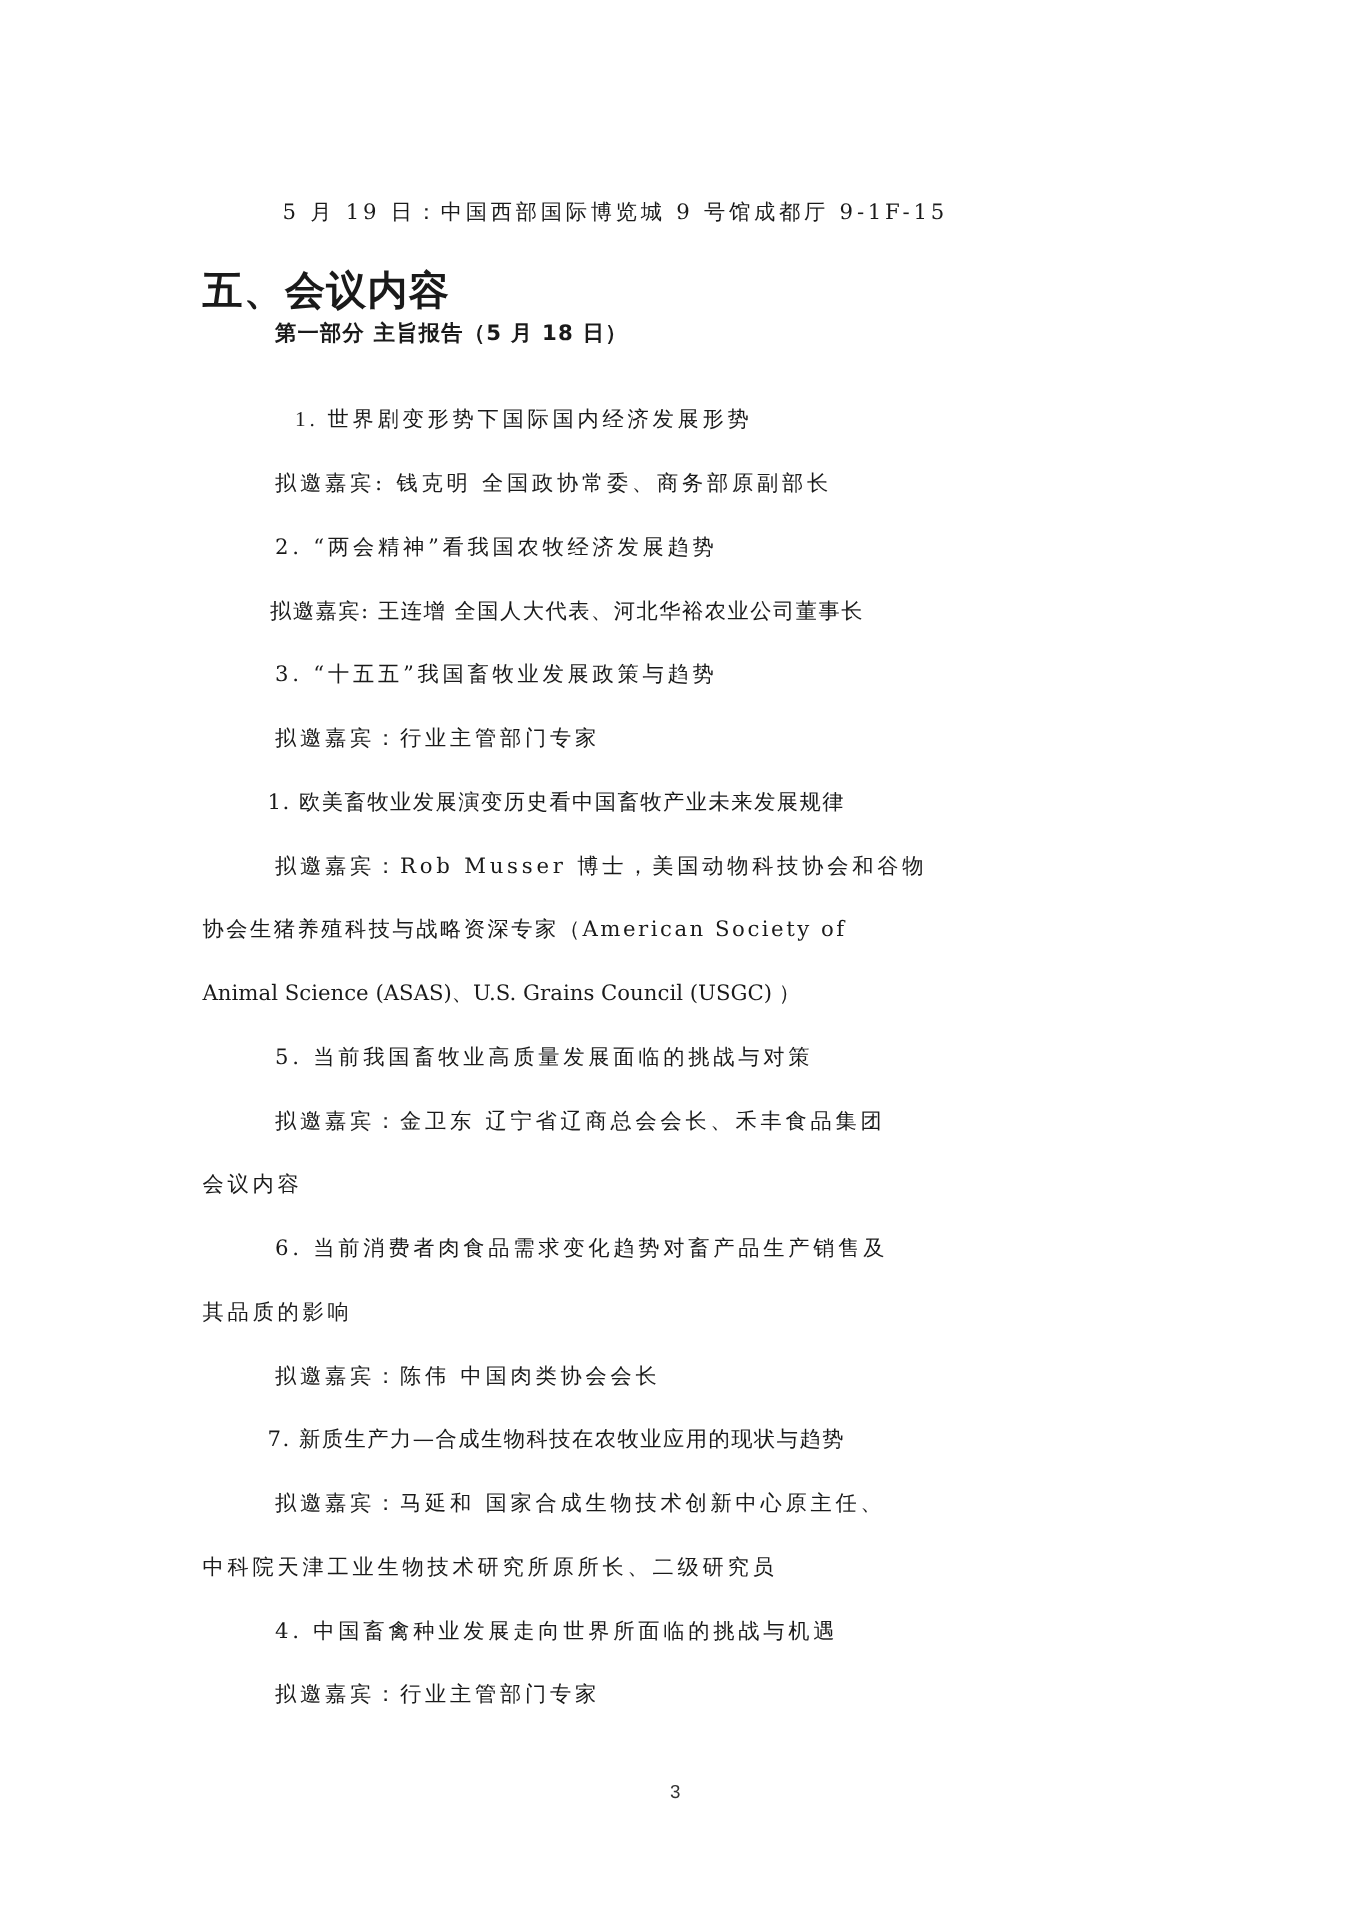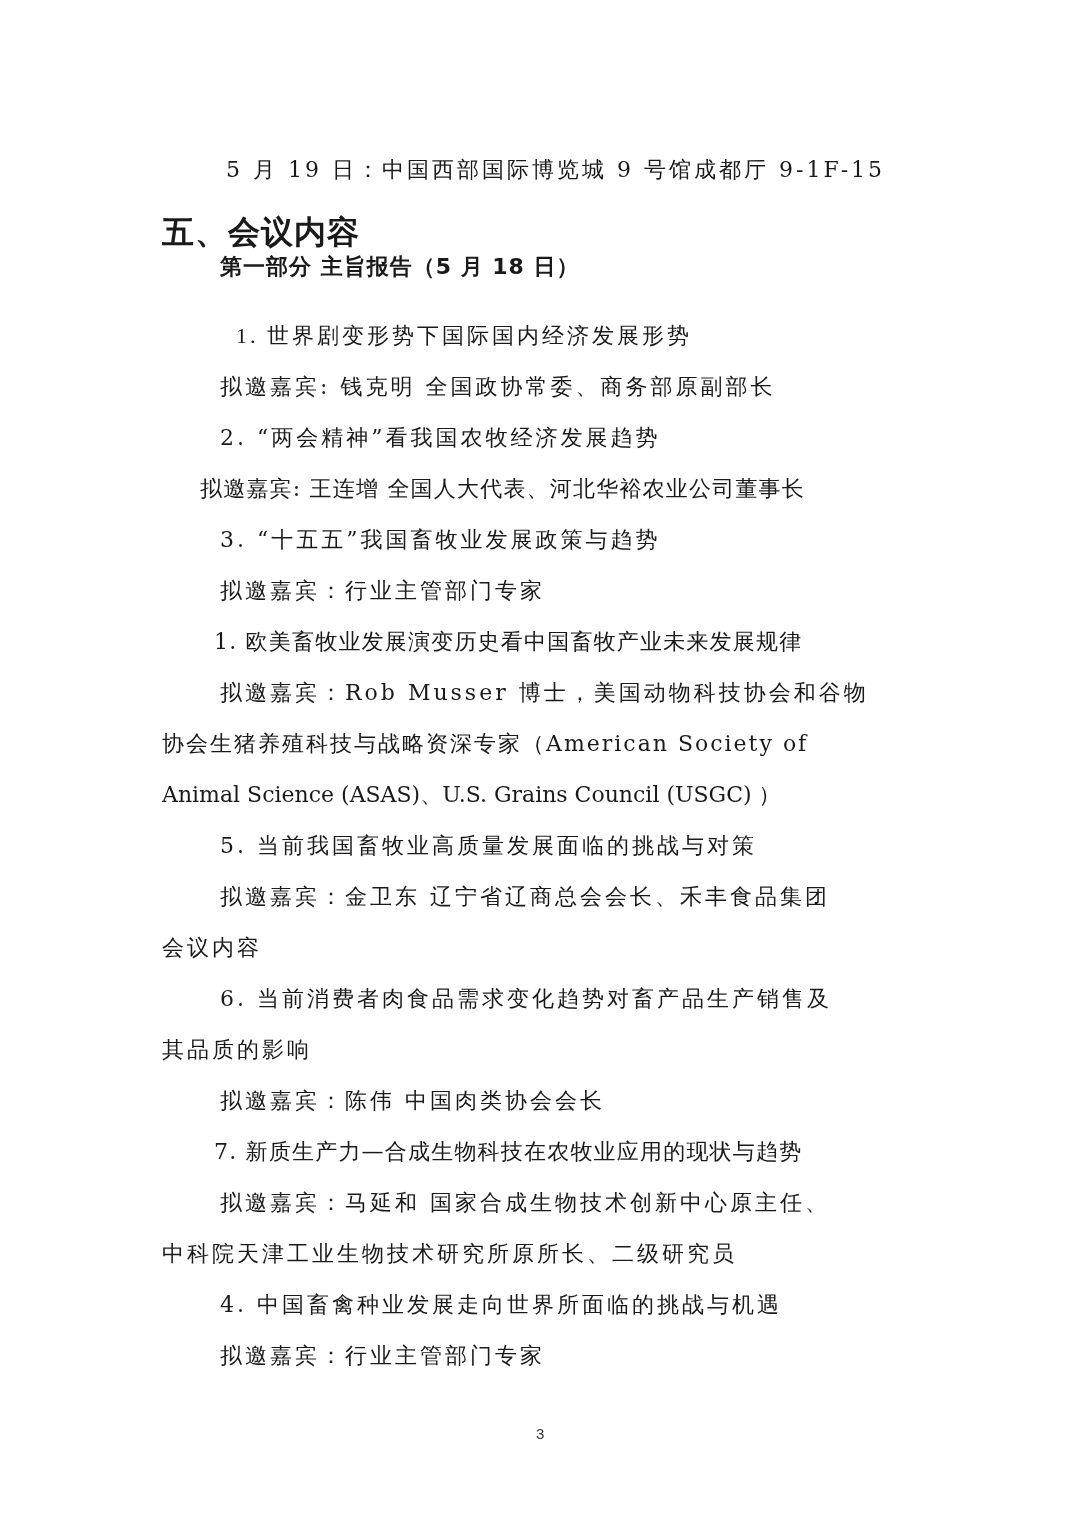--- a/index.html
+++ b/index.html
@@ -3,21 +3,21 @@
   <meta charset="utf-8">
   <style>
     html, body { margin: 0; padding: 0; background: #ffffff; }
     body {
       width: 1080px; height: 1527px; position: relative; overflow: hidden;
       font-family: "DejaVu Serif", "Liberation Serif", serif;
       color: #1a1a1a;
     }
     .line {
       position: absolute; white-space: nowrap;
-      font-size: 22px; line-height: 30px;
+      font-size: 17px; line-height: 30px;
       letter-spacing: 3px;
     }
     .line.tight { letter-spacing: 1.2px; }
     .bold { font-weight: bold; font-family: "DejaVu Sans", "Liberation Sans", sans-serif; }
     .section-heading { font-size: 32px; letter-spacing: 1px; }
     .page-num {
       position: absolute; left: 536px; top: 1425px;
       font-family: "Liberation Sans", sans-serif; font-size: 15px; color: #333;
     }
   </style>
@@ -27,21 +27,21 @@
 <div>
   <div class="line" style="left:226px;top:155px;">5 月 19 日：中国西部国际博览城 9 号馆成都厅 9-1F-15</div>
 
   <div class="line bold section-heading" style="left:162px;top:217px;">五、会议内容</div>
   <div class="line bold" style="left:220px;top:252px;letter-spacing:1px;">第一部分 主旨报告（5 月 18 日）</div>
 
   <div class="line" style="left:236px;top:321px;font-family:Liberation Serif, serif;">1. 世界剧变形势下国际国内经济发展形势</div>
   <div class="line" style="left:220px;top:372px;text-align:center;">拟邀嘉宾: 钱克明  全国政协常委、商务部原副部长</div>
 
   <div class="line" style="left:220px;top:423px;">2. “两会精神”看我国农牧经济发展趋势</div>
-  <div class="line tight" style="left:200px;top:474px;">拟邀嘉宾: 王连增 全国人大代表、河北华裕农业公司董事长</div>
+  <div class="line tight" style="left:216px;top:474px;">拟邀嘉宾: 王连增 全国人大代表、河北华裕农业公司董事长</div>
 
   <div class="line" style="left:220px;top:525px;">3. “十五五”我国畜牧业发展政策与趋势</div>
   <div class="line" style="left:220px;top:576px;">拟邀嘉宾：行业主管部门专家</div>
 
   <div class="line tight" style="left:214px;top:627px;">1. 欧美畜牧业发展演变历史看中国畜牧产业未来发展规律</div>
   <div class="line" style="left:220px;top:678px;">拟邀嘉宾：Rob Musser 博士，美国动物科技协会和谷物</div>
   <div class="line" style="left:162px;top:729px;letter-spacing:2px;">协会生猪养殖科技与战略资深专家（American Society of</div>
   <div class="line" style="left:162px;top:780px;letter-spacing:0px;">Animal Science (ASAS)、U.S. Grains Council (USGC) ）</div>
 
   <div class="line" style="left:220px;top:831px;">5. 当前我国畜牧业高质量发展面临的挑战与对策</div>

